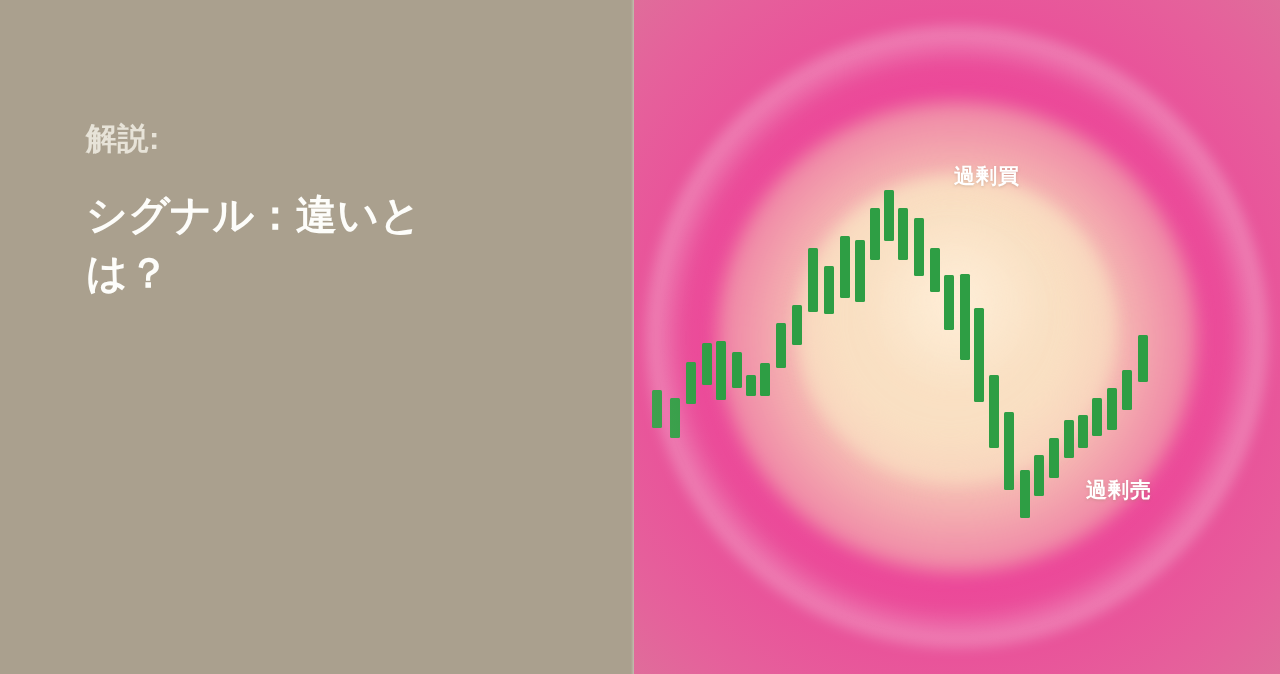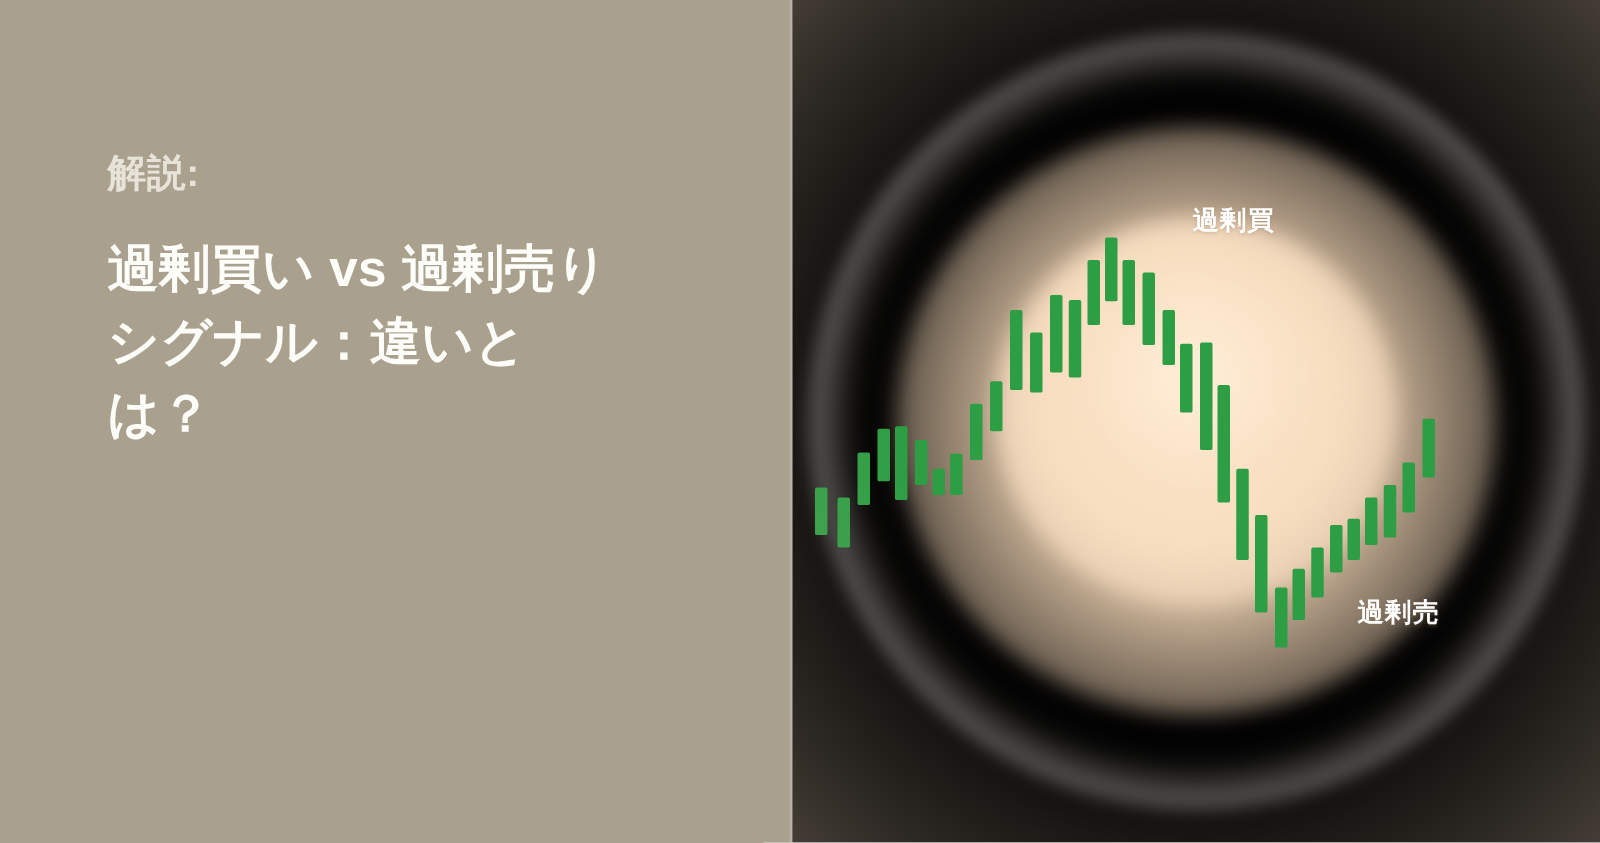--- a/index.html
+++ b/index.html
@@ -68,21 +68,21 @@
                 rgba(255,255,255,0.00));
     pointer-events: none;
   }
 
   
   .right-panel {
     position: relative;
     width: 646px;
     height: 674px;
     flex: 0 0 646px;
-    background: #000000;
+    background: #ec4899;
     overflow: hidden;
   }
 
   
   .glow-outer-ring {
     position: absolute;
     left: 50%;
     top: 337px;
     width: 620px;
     height: 620px;
@@ -196,21 +196,20 @@
 </style>
 </head>
 <body>
 
 <div class="poster">
 
   <div class="left-panel">
     <p class="eyebrow">解説:</p>
 
     <h1 class="headline">
-      <span class="ln">過剰買い vs 過剰売り</span>
       <span class="ln">シグナル：違いと</span>
       <span class="ln">は？</span>
     </h1>
 
     <div class="panel-seam"></div>
   </div>
 
   <div class="right-panel">
 
     <div class="glow-outer-ring"></div>

